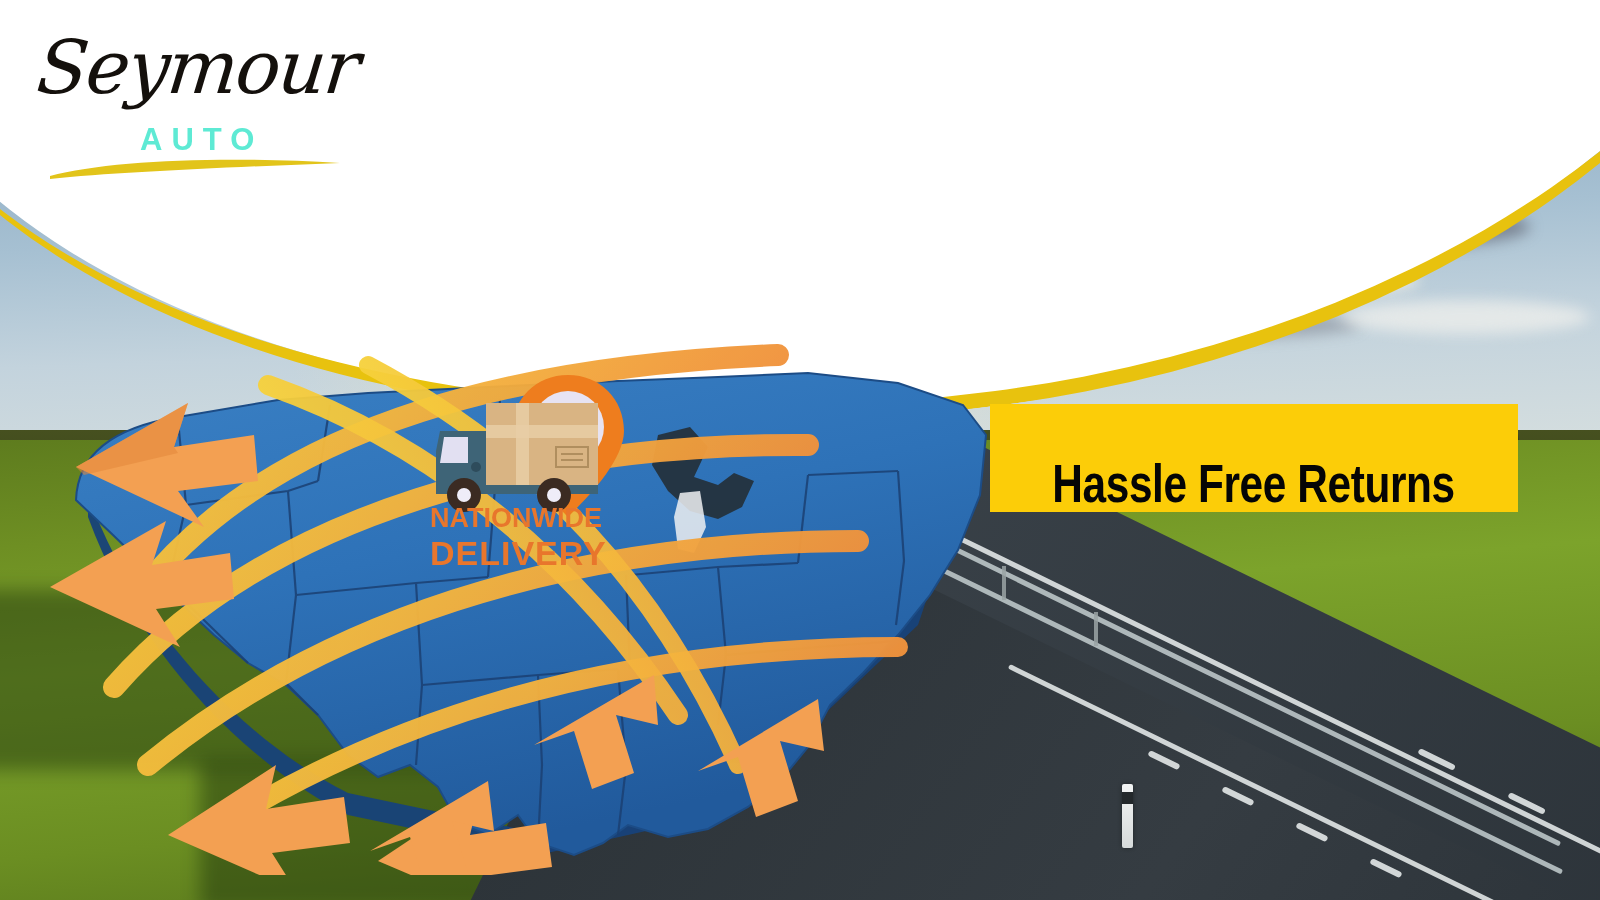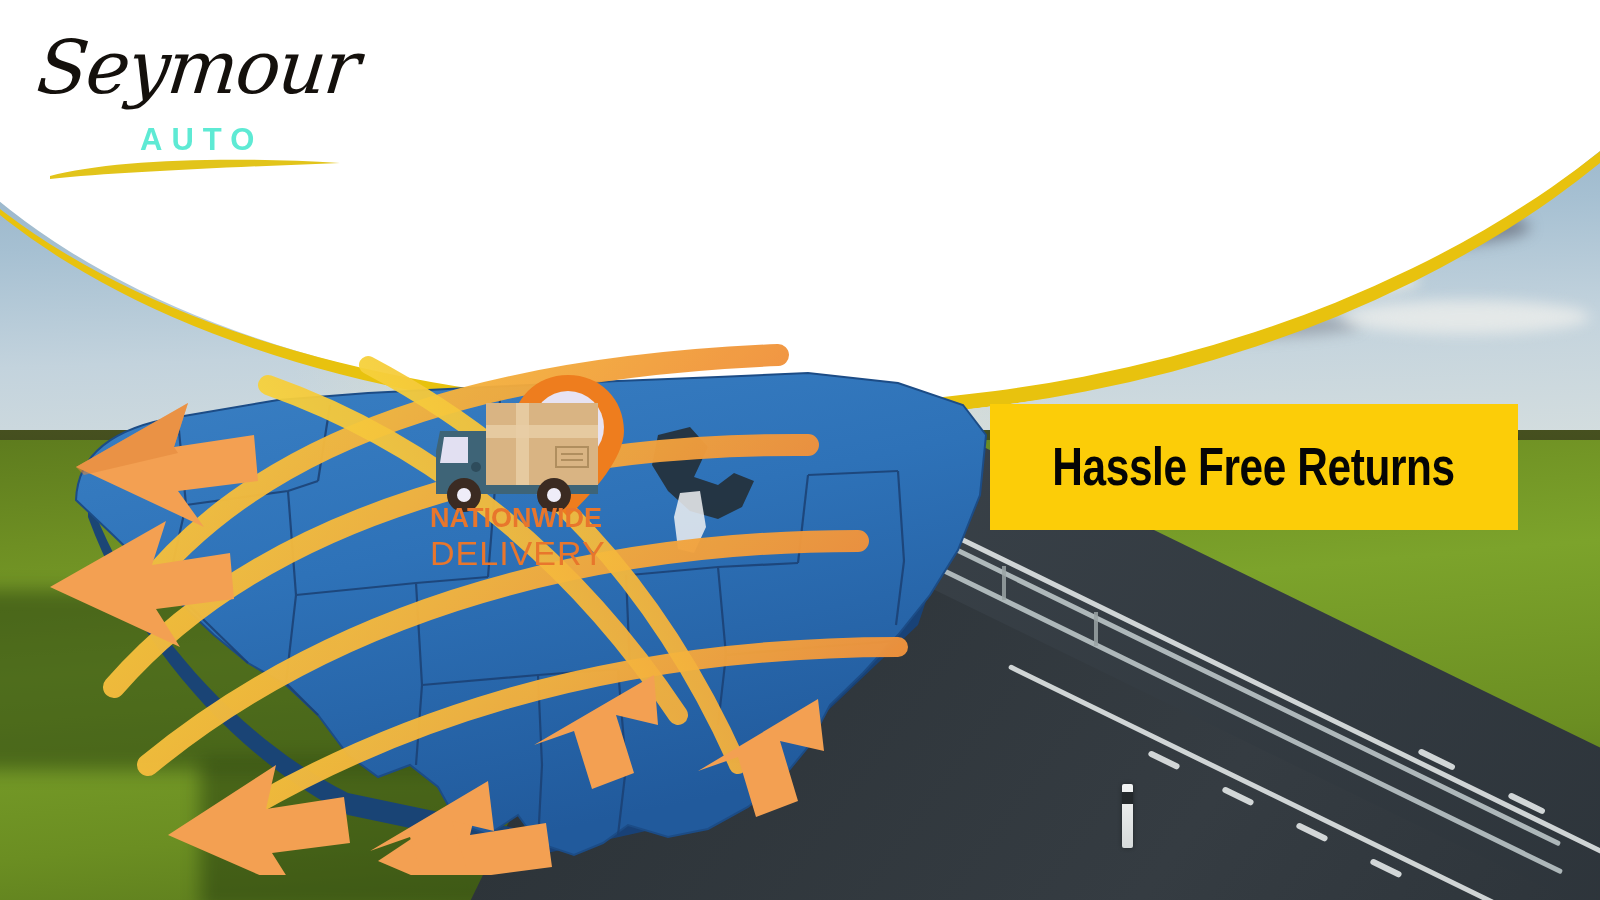--- a/index.html
+++ b/index.html
@@ -199,21 +199,21 @@
     font-family: "Liberation Sans", sans-serif;
     font-size: 27px;
     font-weight: 600;
     color: #e8762c;
     letter-spacing: 0px;
     display: block;
   }
   .nw-line2 {
     font-family: "Liberation Sans", sans-serif;
     font-size: 34px;
-    font-weight: 400;
+    font-weight: 700;
     color: #e8762c;
     letter-spacing: 1px;
     display: block;
     margin-top: 4px;
   }
 
   
   .feature-box {
     position: absolute;
     background: #FCCD08;
@@ -226,21 +226,21 @@
     font-family: "Liberation Sans", sans-serif;
     font-weight: 700;
     color: #050505;
     letter-spacing: -0.5px;
     transform: scaleX(0.80);
     transform-origin: center;
     white-space: nowrap;
     line-height: 1.06;
   }
   #box-1 { left: 990px; top: 194px; width: 538px; height: 168px; }
-  #box-2 { left: 990px; top: 404px; width: 528px; height: 126px; }
+  #box-2 { left: 990px; top: 404px; width: 528px; height: 108px; justify-content: flex-end; }
   #box-3 { left: 990px; top: 576px; width: 538px; height: 168px; }
   #box-1 .feature-line { font-size: 53px; }
   #box-2 .feature-line { font-size: 53px; }
   #box-3 .feature-line { font-size: 53px; }
 </style>
 </head>
 <body>
 
 <div id="banner">
 

